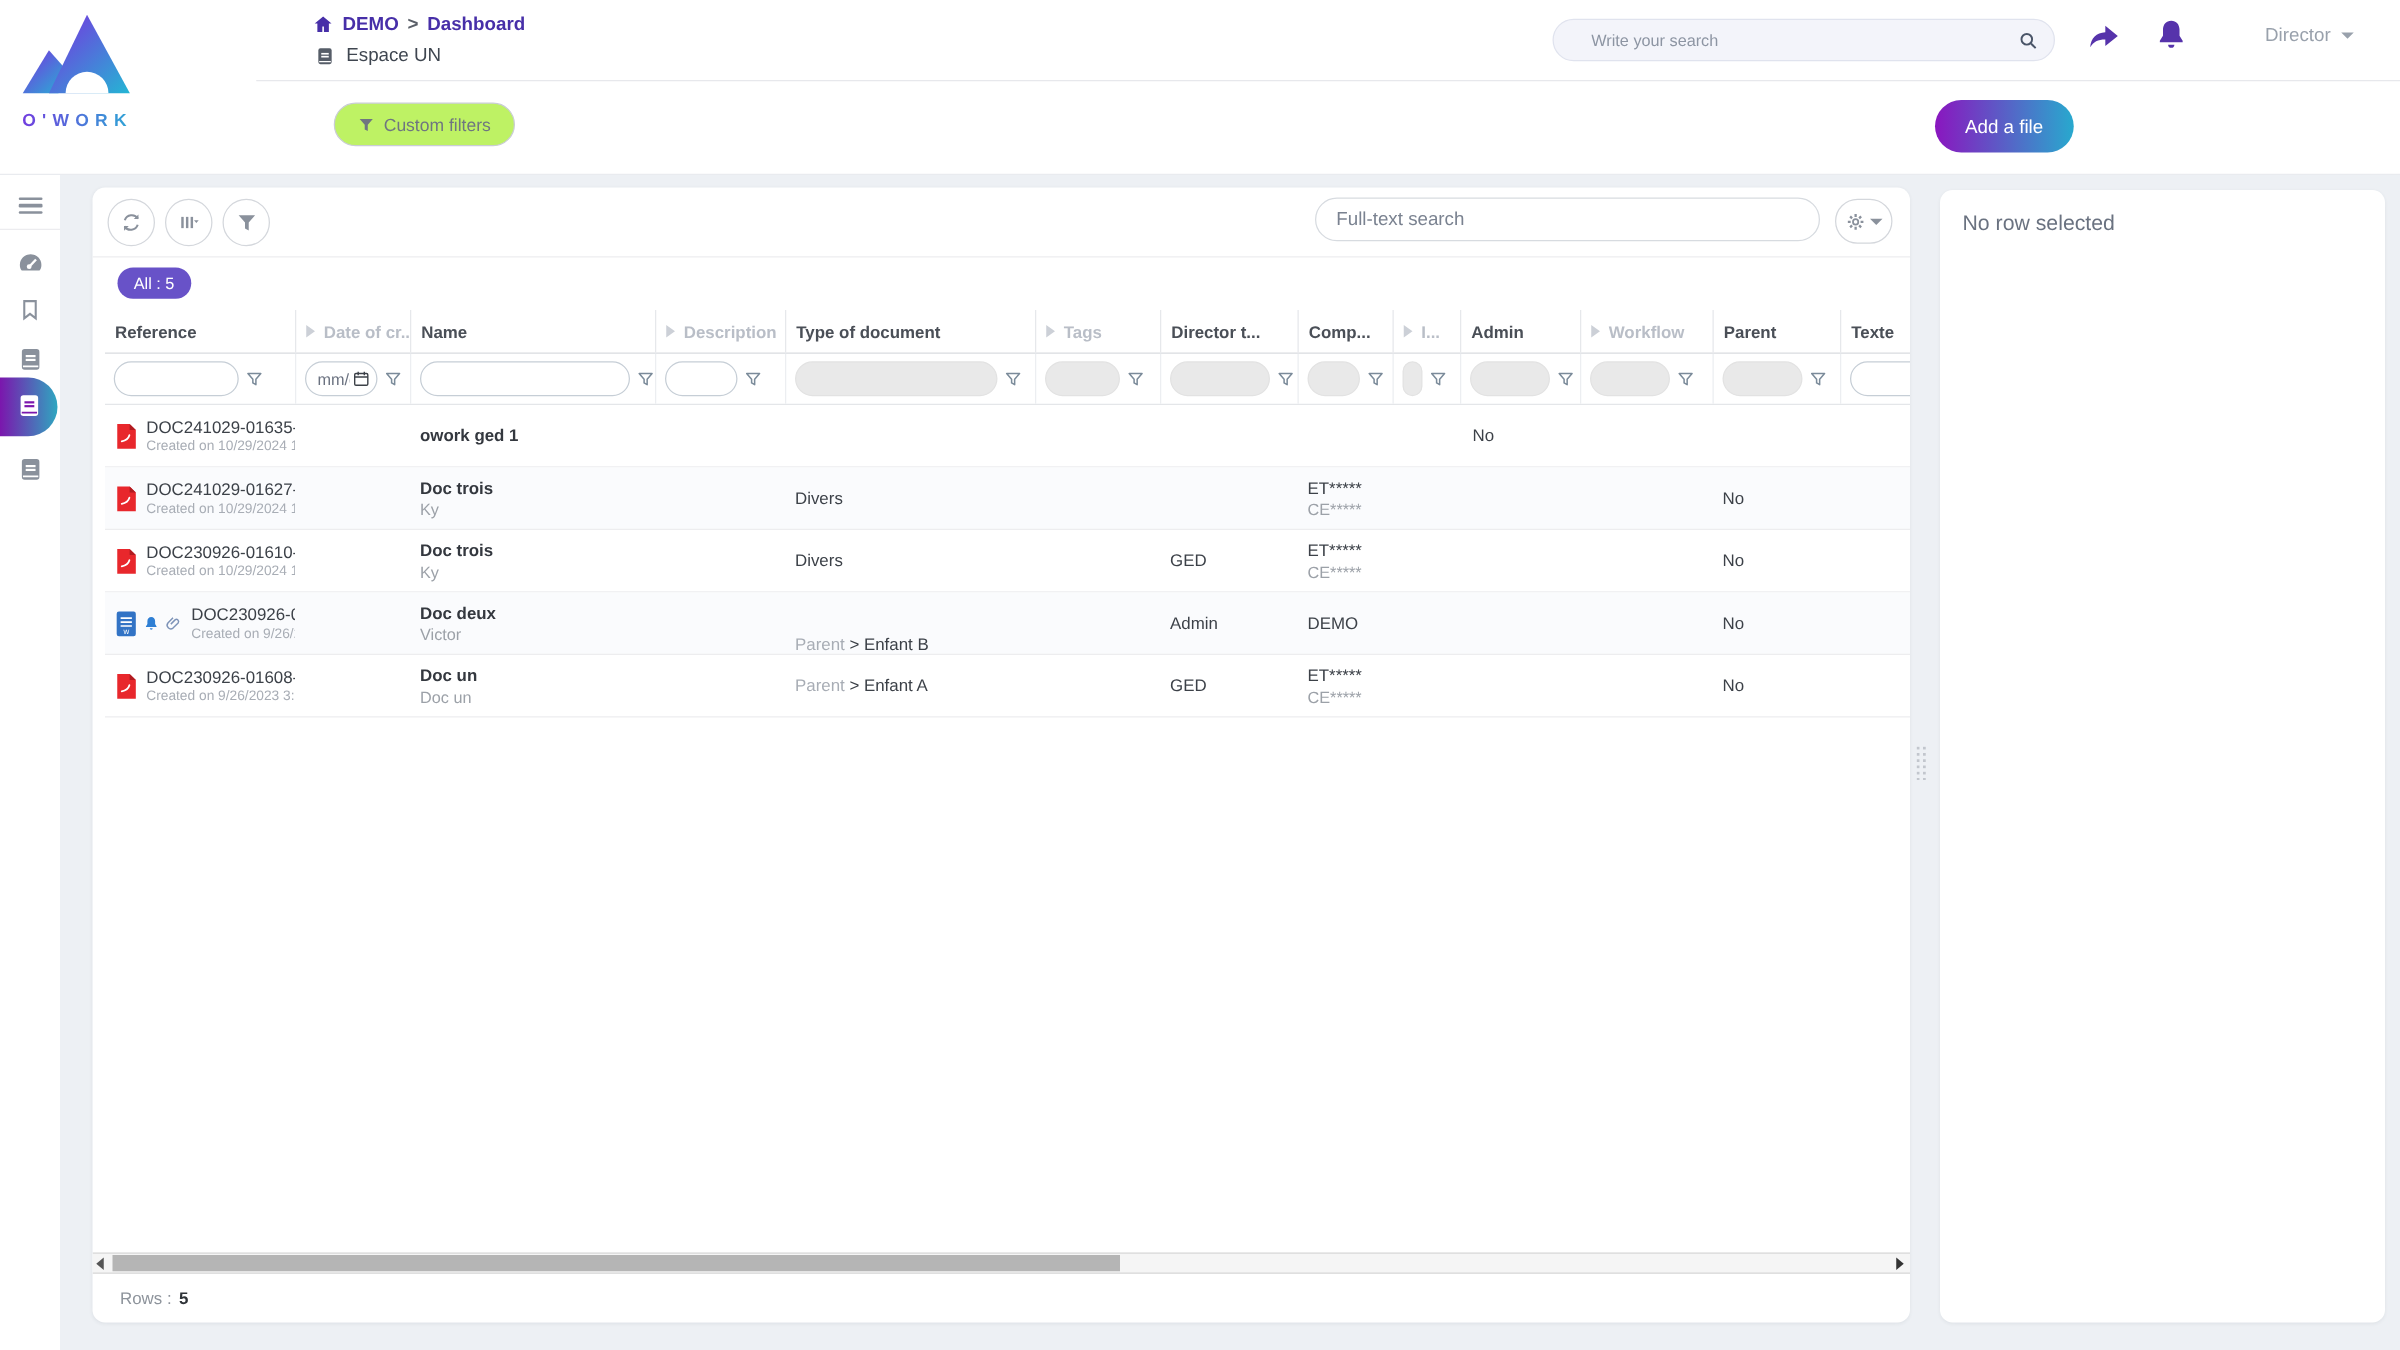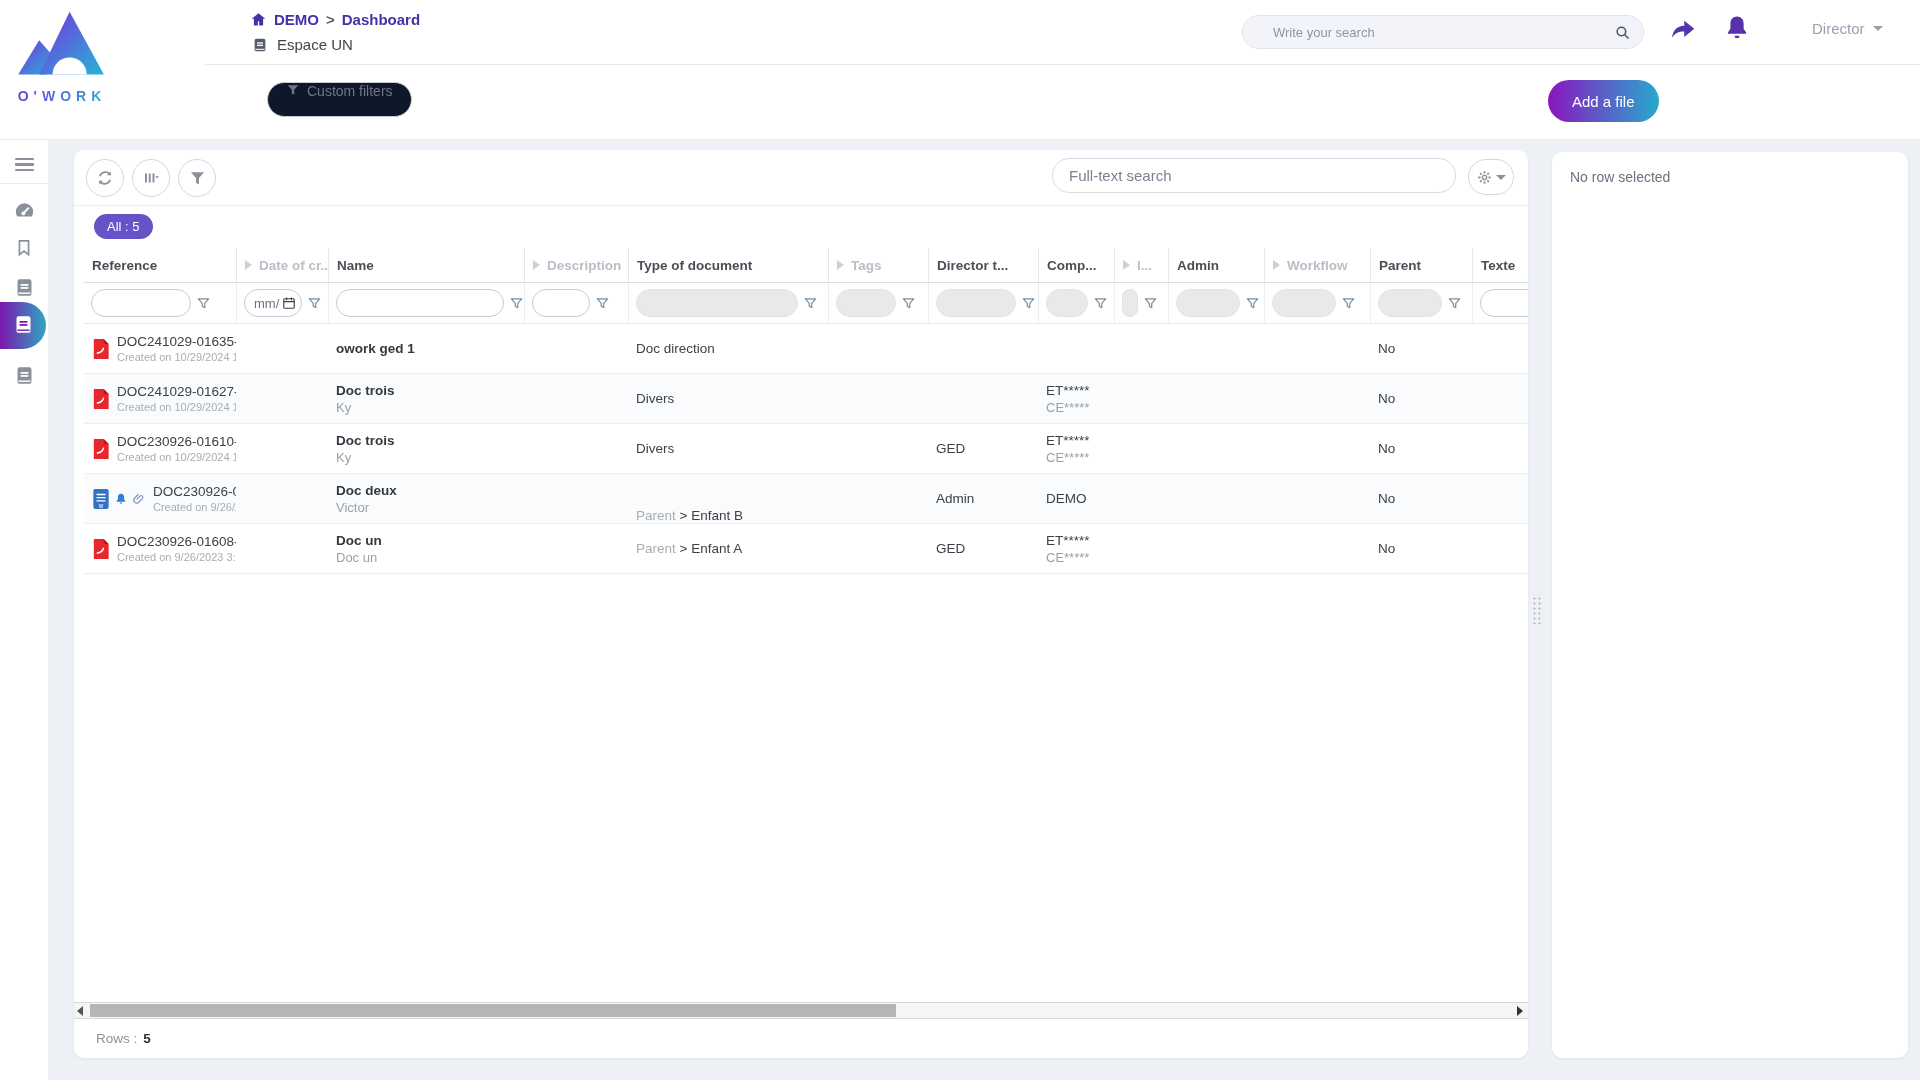--- a/index.html
+++ b/index.html
@@ -29,21 +29,21 @@
   #top-search input::placeholder { color:#8d95a3; }
   .hdr-ic { color:#5633ab; cursor:pointer; }
   #share-btn { position:absolute; left:1668px; top:15px; }
   #bell-btn  { position:absolute; left:1722px; top:13px; }
   #role-menu { position:absolute; left:1812px; top:20px; display:flex; align-items:center; gap:8px;
     font-size:15px; color:#99a1ac; cursor:pointer; }
   .caret-down { width:0; height:0; border-left:5px solid transparent; border-right:5px solid transparent;
     border-top:5px solid #99a1ac; }
 
   #custom-filters { position:absolute; left:267px; top:82px; height:35px; padding:0 18px;
-    border:1px solid #c9cdd4; border-radius:18px; background:#0f172a; display:flex; align-items:flex-start;
+    border:1px solid #c9cdd4; border-radius:18px; background:#bef264; display:flex; align-items:center;
     gap:7px; font-size:14px; color:#6f7680; cursor:pointer; }
   .grad-btn { position:absolute; top:80px; height:42px; border:none; border-radius:21px;
     background:linear-gradient(90deg,#8a16bf,#28a9ce); color:#fff; font-size:15px;
     font-family:inherit; padding:0 24px; cursor:pointer; }
   #add-file { left:1548px; }
   #create-template { left:1663px; }
 
   
   #page-bg { position:absolute; left:0; top:140px; width:1920px; height:940px; background:#edf0f4; }
   #sidebar { position:absolute; left:0; top:140px; width:48px; height:940px; background:#fff; }
@@ -117,21 +117,21 @@
     border-bottom:5px solid transparent; border-right:6px solid #555; cursor:pointer; }
   #hs-right { position:absolute; right:5px; top:3px; width:0; height:0; border-top:5px solid transparent;
     border-bottom:5px solid transparent; border-left:6px solid #333; cursor:pointer; }
   #hs-thumb { position:absolute; left:16px; top:1px; width:806px; height:13px; background:#b5b5b5; cursor:grab; }
   #card-footer { position:absolute; left:22px; bottom:12px; font-size:13.5px; color:#8d939b; }
   #card-footer b { color:#2f3338; margin-left:6px; }
 
   
   #right-panel { position:absolute; left:1552px; top:152px; width:356px; height:906px; background:#fff;
     border-radius:10px; box-shadow:0 1px 3px rgba(40,50,70,.07); }
-  #no-row { padding:17px 18px; font-size:14px; color:#6a7280; }
+  #no-row { padding:17px 18px; font-size:17px; color:#6a7280; }
 
   
   #grip { position:absolute; left:1532px; top:596px; width:10px; height:28px; cursor:col-resize;
     background-image:radial-gradient(circle,#c2c6cd 1.1px,transparent 1.3px);
     background-size:5px 5px; }
 </style>
 </head>
 <body>
 
 <div id="header">
@@ -455,23 +455,20 @@
                 <div class="t-sub">Created on 10/29/2024 10:41:11 PM</div>
               </div>
             </div>
             <div class="rcell" style="width: 92px;"></div>
             <div class="rcell" style="width: 196px;">
               <div class="col2">
                 <div class="t-bold">owork ged 1</div>
               </div>
             </div>
             <div class="rcell" style="width: 104px;"></div>
-            <div class="rcell" style="width: 200px;">
-              <div class="t-main"><span>Doc direction</span></div>
-            </div>
             <div class="rcell" style="width: 100px;"></div>
             <div class="rcell" style="width: 110px;">
               <div class="t-main"></div>
             </div>
             <div class="rcell" style="width: 76px;">
               <div class="col2"></div>
             </div>
             <div class="rcell" style="width: 54px;"></div>
             <div class="rcell" style="width: 96px;"></div>
             <div class="rcell" style="width: 106px;"></div>

